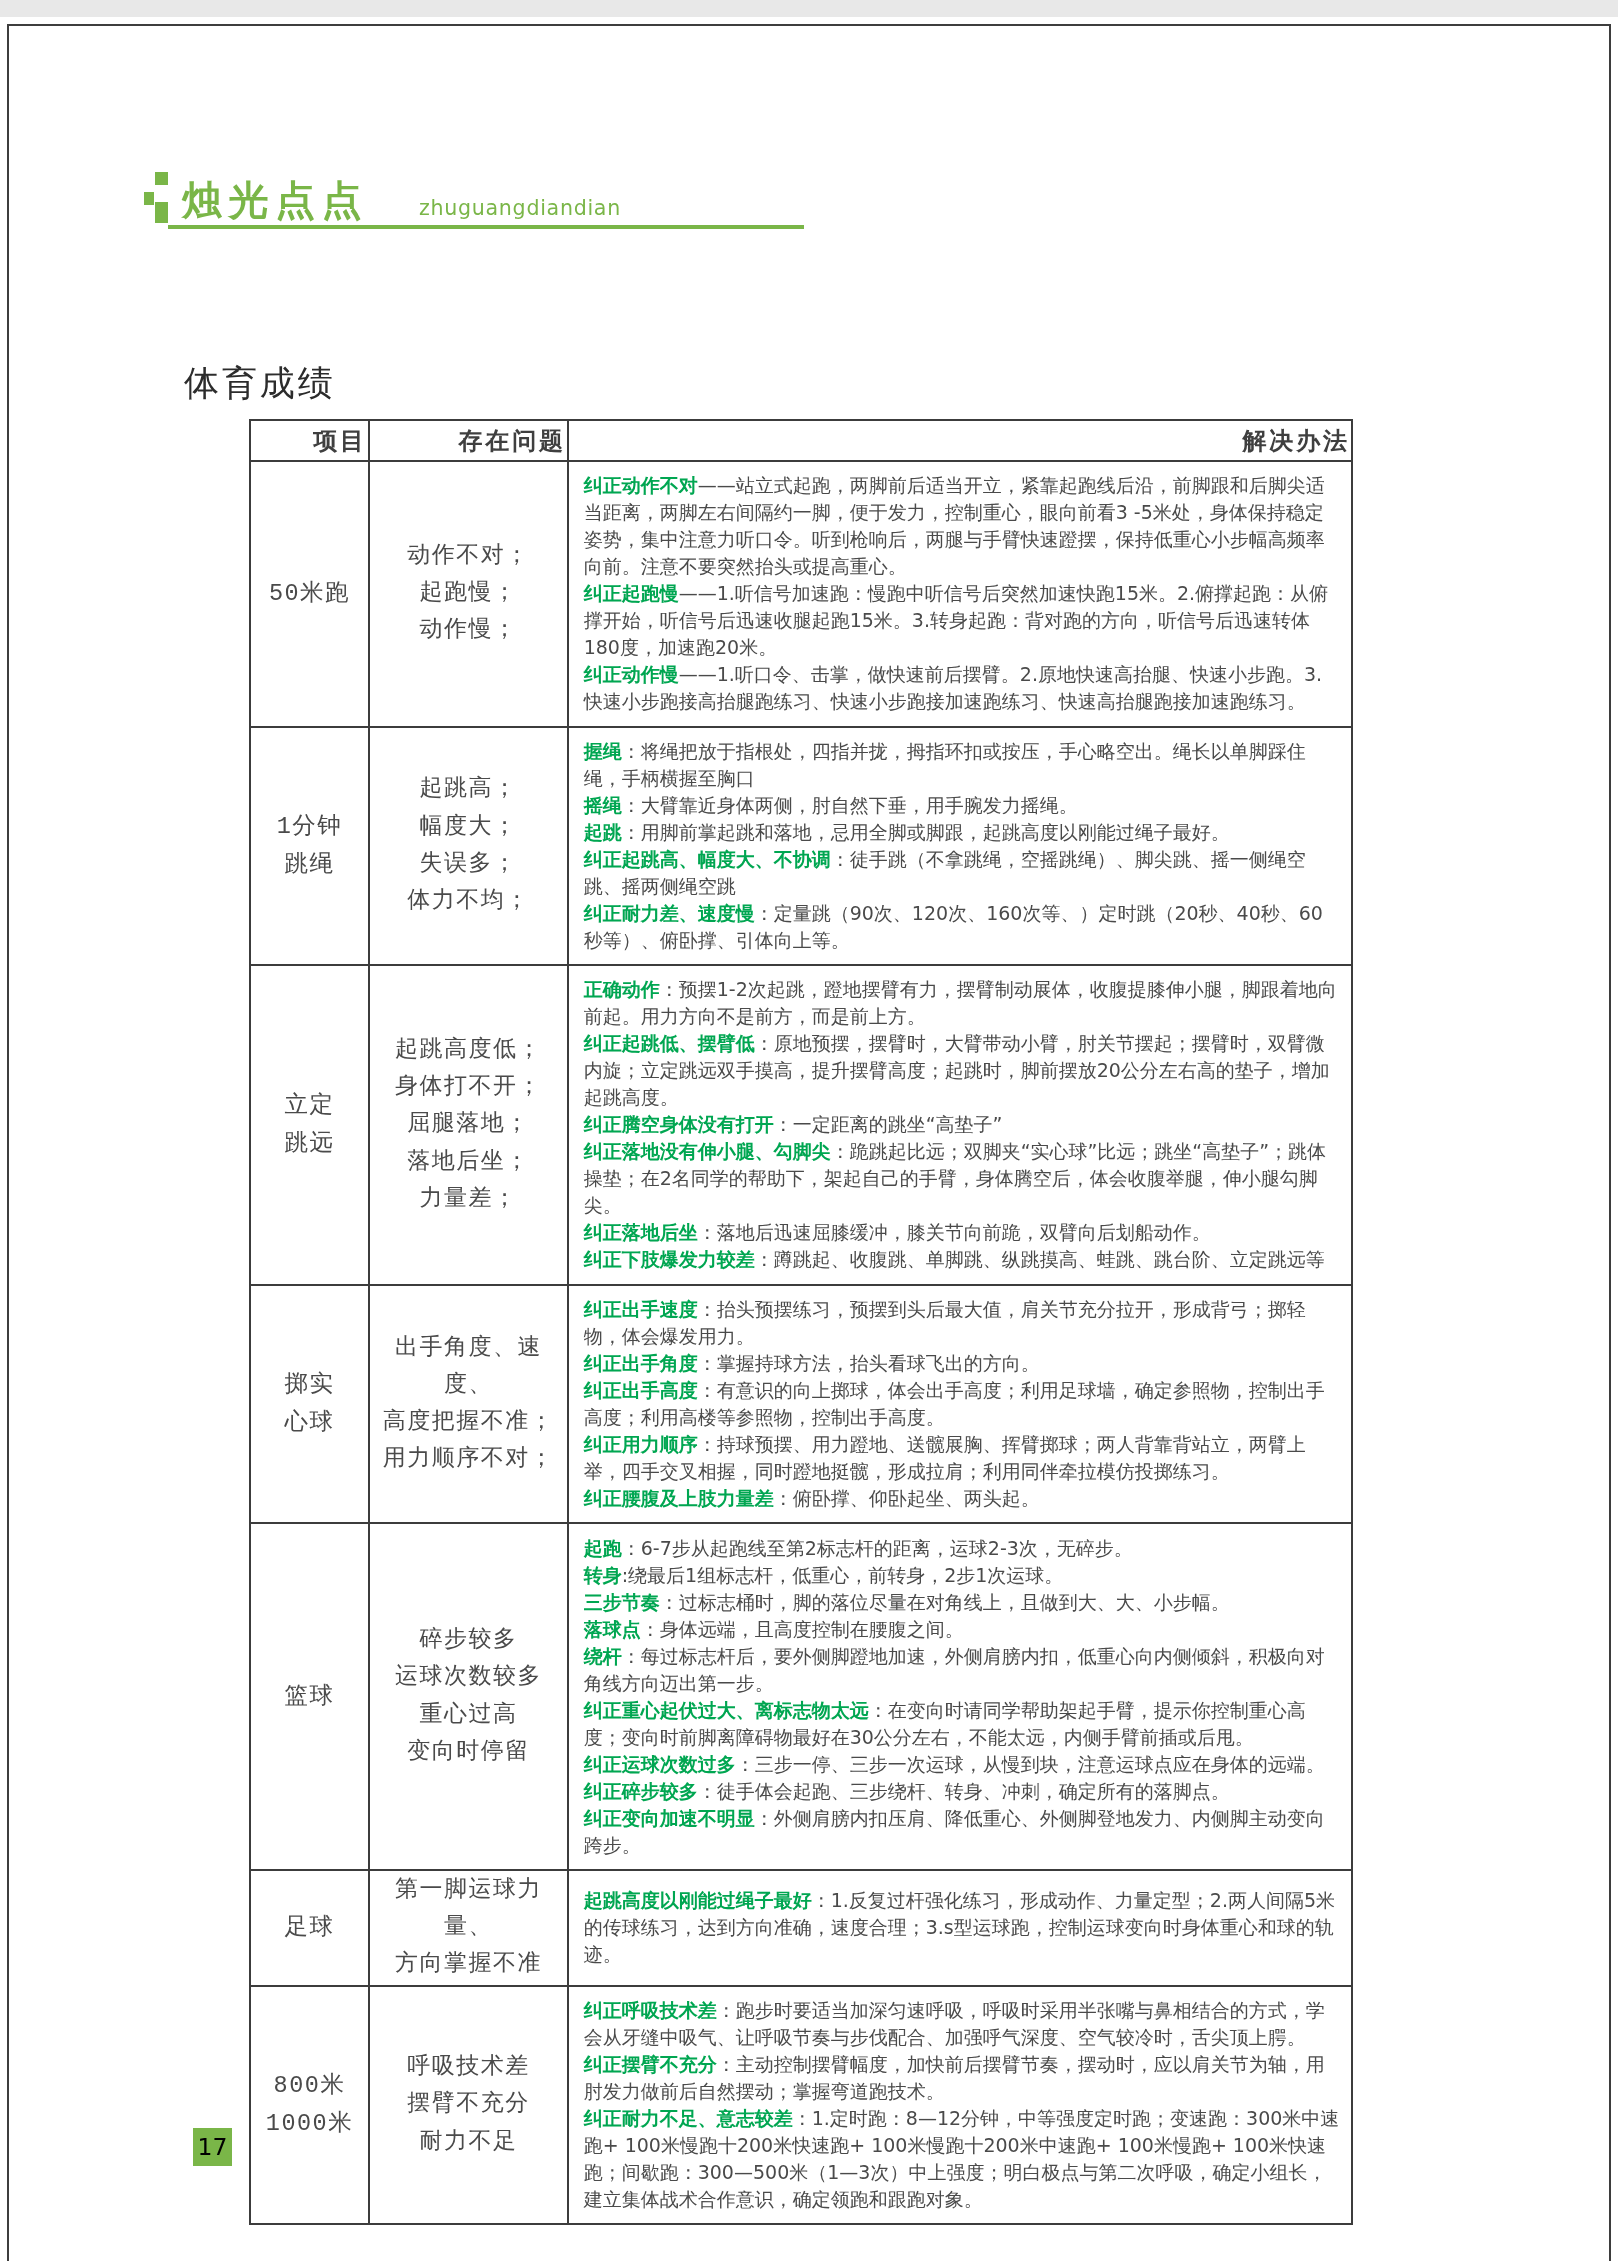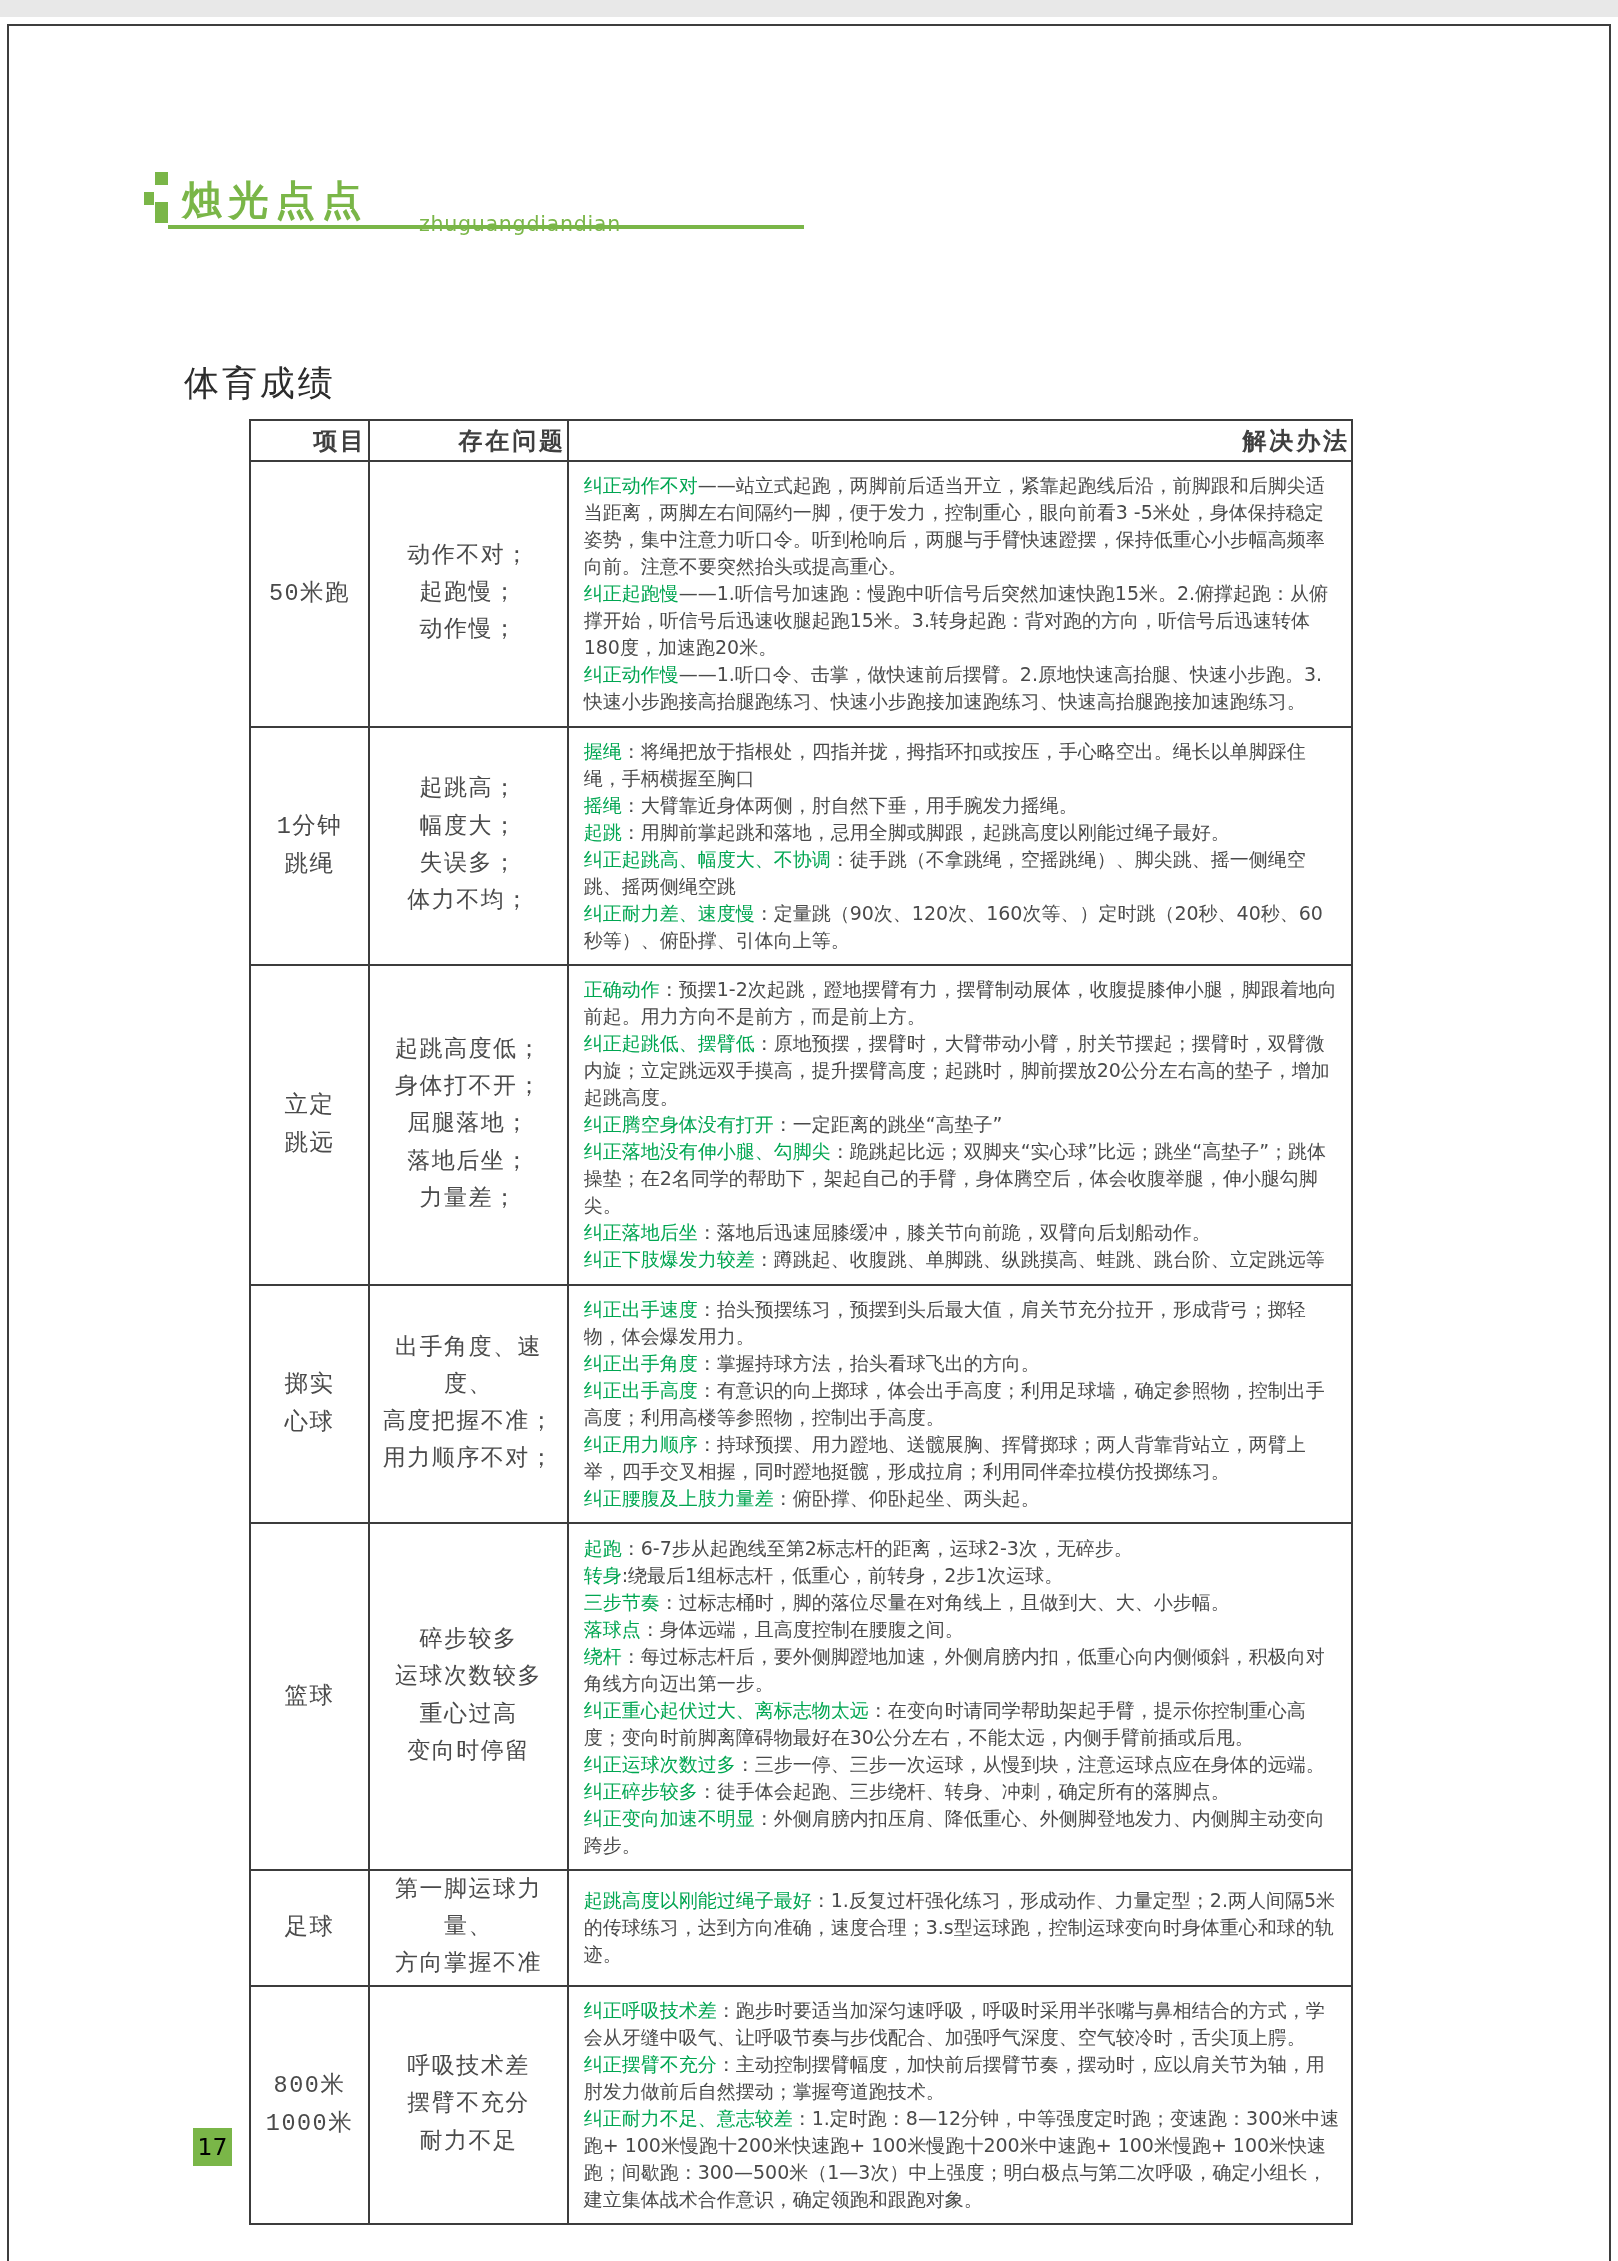--- a/index.html
+++ b/index.html
@@ -9,21 +9,21 @@
          border:2.9px solid #3d3d3d;pointer-events:none;}
 
   
   .logo-mark{position:absolute;left:144px;top:155px;width:32px;height:53px;}
   .logo-mark i{position:absolute;background:var(--brand,#7ab648);display:block;}
   .sq1{left:11px;top:0;width:12.5px;height:13.2px;}
   .sq2{left:0;top:20px;width:10.3px;height:12.5px;}
   .sq3{left:11px;top:30px;width:12.5px;height:20.6px;}
   .brand{position:absolute;left:182px;top:156px;font-size:40px;font-weight:bold;
          color:var(--brand,#7ab648);letter-spacing:6.6px;white-space:nowrap;}
-  .brand-sub{position:absolute;left:419px;top:195px;font-size:20.6px;
+  .brand-sub{position:absolute;left:419px;top:179px;font-size:20.6px;
          color:var(--brand,#7ab648);letter-spacing:0.7px;white-space:nowrap;}
   .logo-underline{position:absolute;left:168px;top:208px;width:636px;height:3.7px;
          background:var(--brand,#7ab648);}
 
   
   .intro-line{position:absolute;color:#2c2c2c;font-size:35px;letter-spacing:2.9px;
          font-family:"DejaVu Serif","Liberation Serif",serif;white-space:nowrap;}
   .intro-line.l1{left:271px;top:291px;}
   .intro-line.l2{left:184px;top:343px;}
 
@@ -35,21 +35,21 @@
   table.main{border:2.9px solid #3c3c3c;}
   th{height:37px;font-size:24px;color:#3f3f3f;font-weight:600;letter-spacing:2.9px;
          text-align:right;vertical-align:middle;background:#fff;}
   thead th{border-bottom-width:4.4px;}
   .c-item,.c-prob{text-align:center;vertical-align:middle;color:#4a4a4a;
          line-height:1.62;letter-spacing:1.5px;font-family:Liberation Mono, monospace;}
   .c-item{font-size:23.5px;}
   .c-prob{font-size:23px;}
   .c-sol{vertical-align:middle;padding:10.3px 10.3px 10.3px 14.7px;}
   p.sol{margin:0;font-size:19px;line-height:27px;color:#4a4a4a;text-align:left;}
-  span.lead{color:var(--solgreen,#00a651);font-weight:normal;}
+  span.lead{color:var(--solgreen,#00a651);font-weight:bold;}
 
   #rows tr:nth-child(1){height:247px;}
   #rows tr:nth-child(2){height:226px;}
   #rows tr:nth-child(3){height:236px;}
   #rows tr:nth-child(4){height:233px;}
   #rows tr:nth-child(5){height:305px;}
   #rows tr:nth-child(6){height:96px;}
   #rows tr:nth-child(7){height:195px;}
 
   

